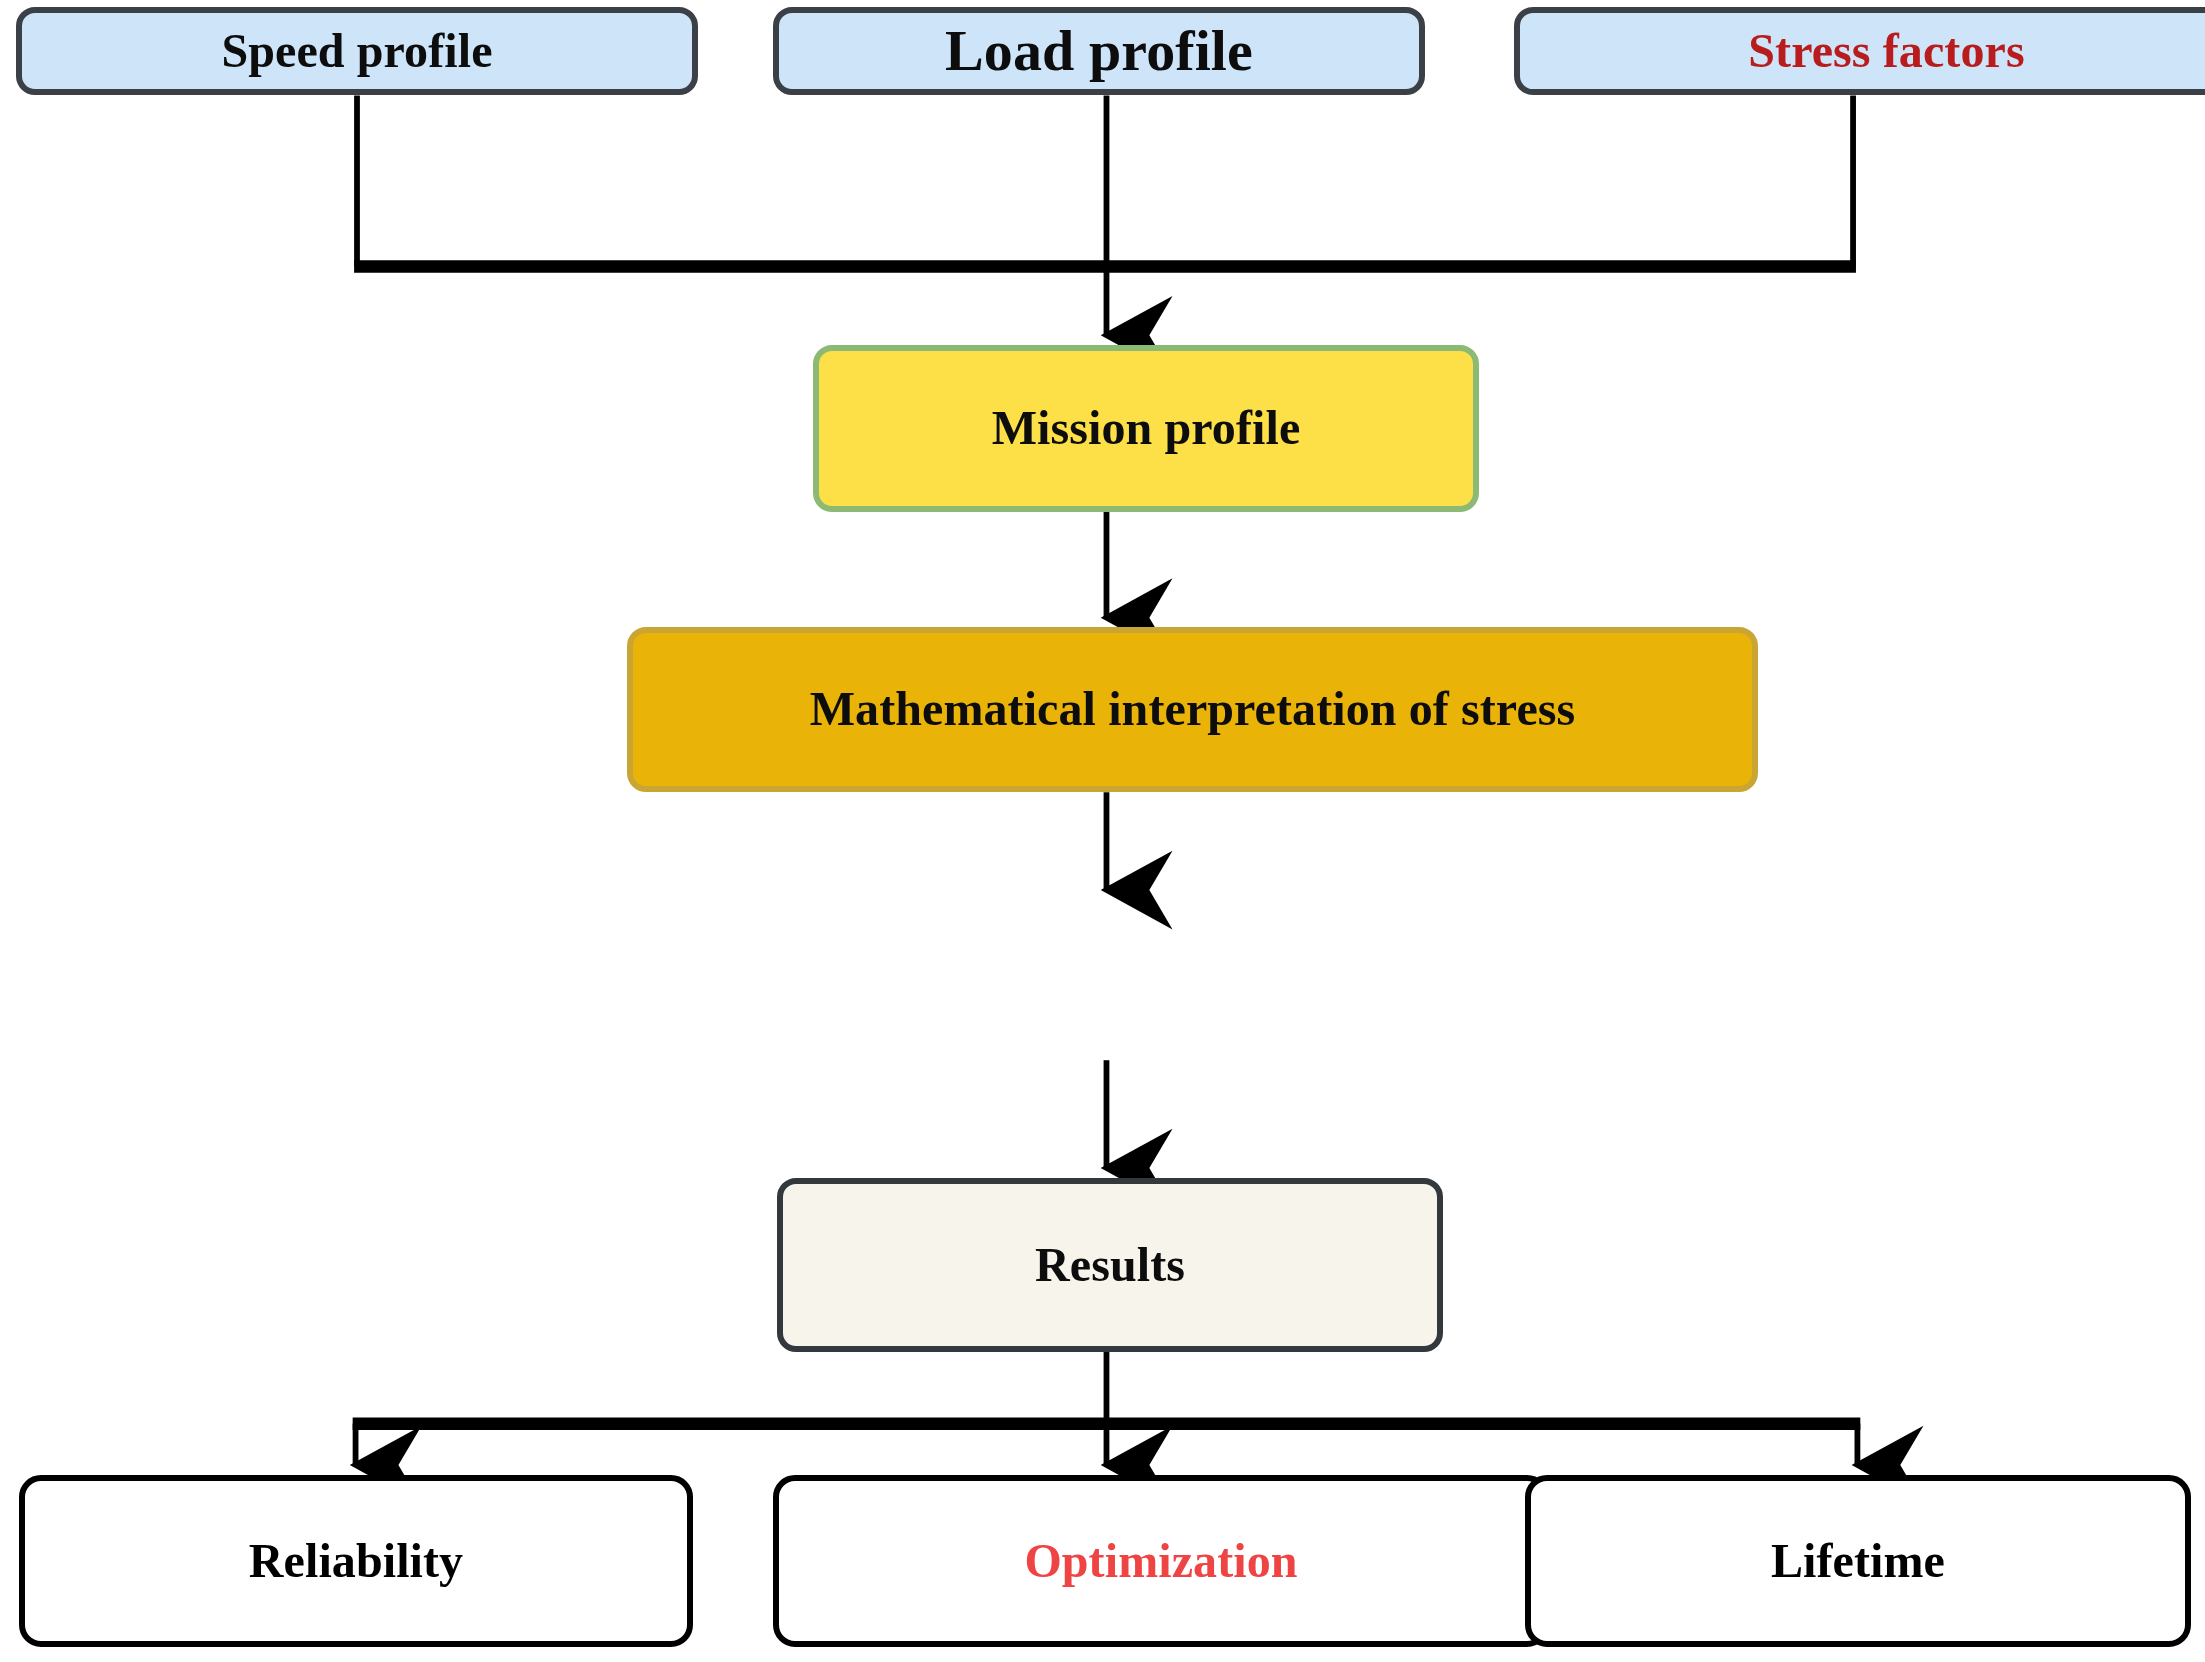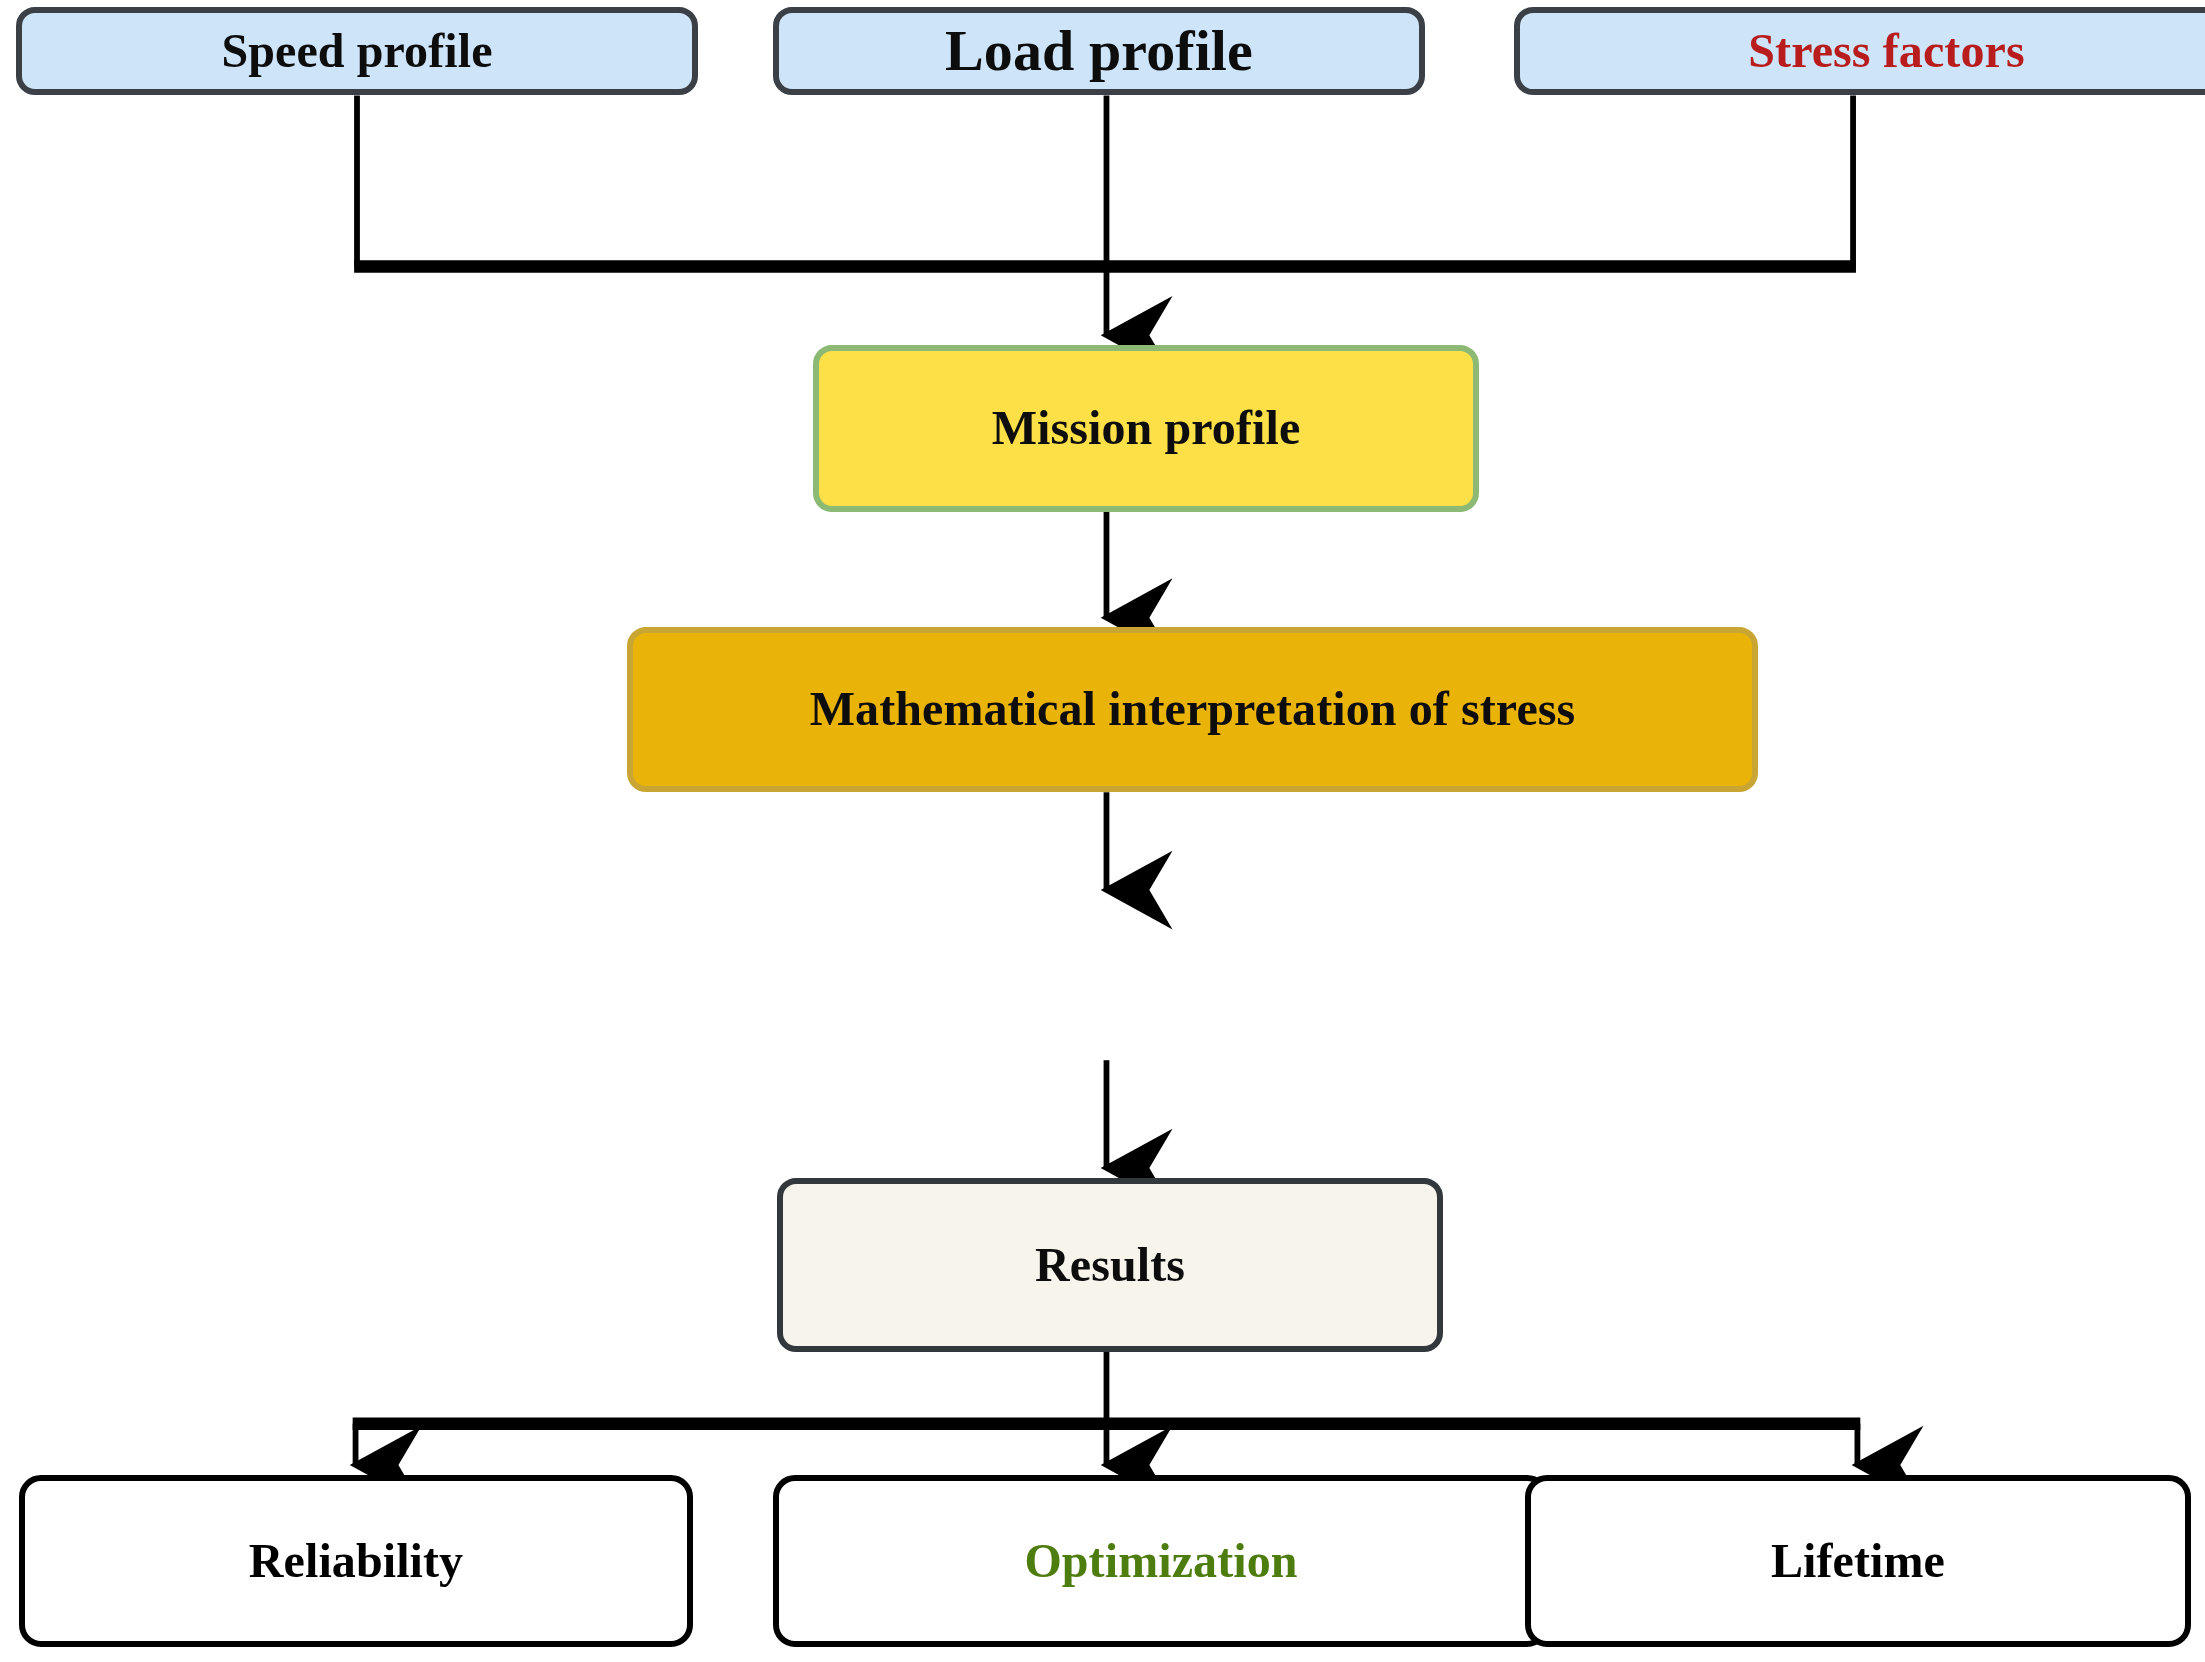--- a/index.html
+++ b/index.html
@@ -139,18 +139,18 @@
 
   <div class="node style-green" id="node-mission-profile" style="left: 813px; top: 345px; width: 666px; height: 167px; font-size: 48px; background: #fde047; border-color: rgb(140, 185, 116); color: rgb(13, 13, 13);">Mission profile</div>
 
   <div class="node style-yellow" id="node-mathematical-interpretation" style="left: 627px; top: 627px; width: 1131px; height: 165px; font-size: 48px; background: #eab308; border-color: rgb(201, 166, 52); color: rgb(13, 13, 13);">Mathematical interpretation of stress</div>
 
 
   <div class="node style-cream" id="node-results" style="left: 777px; top: 1178px; width: 666px; height: 174px; font-size: 48px; background: rgb(247, 244, 236); border-color: rgb(51, 56, 61); color: rgb(13, 13, 13);">Results</div>
 
   <div class="node style-white" id="node-reliability" style="left: 19px; top: 1475px; width: 674px; height: 172px; font-size: 48px; background: rgb(255, 255, 255); border-color: rgb(0, 0, 0); color: rgb(0, 0, 0);">Reliability</div>
 
-  <div class="node style-white" id="node-optimization" style="left: 773px; top: 1475px; width: 776px; height: 172px; font-size: 48px; background: rgb(255, 255, 255); border-color: rgb(0, 0, 0); color: #4d7c0f;">Optimization</div>
+  <div class="node style-white" id="node-optimization" style="left: 773px; top: 1475px; width: 776px; height: 172px; font-size: 48px; background: rgb(255, 255, 255); border-color: rgb(0, 0, 0); color: #ef4444;">Optimization</div>
 
   <div class="node style-white" id="node-lifetime" style="left: 1525px; top: 1475px; width: 666px; height: 172px; font-size: 48px; background: rgb(255, 255, 255); border-color: rgb(0, 0, 0); color: rgb(0, 0, 0);">Lifetime</div>
 
 </div>
 
 
 </body></html>

